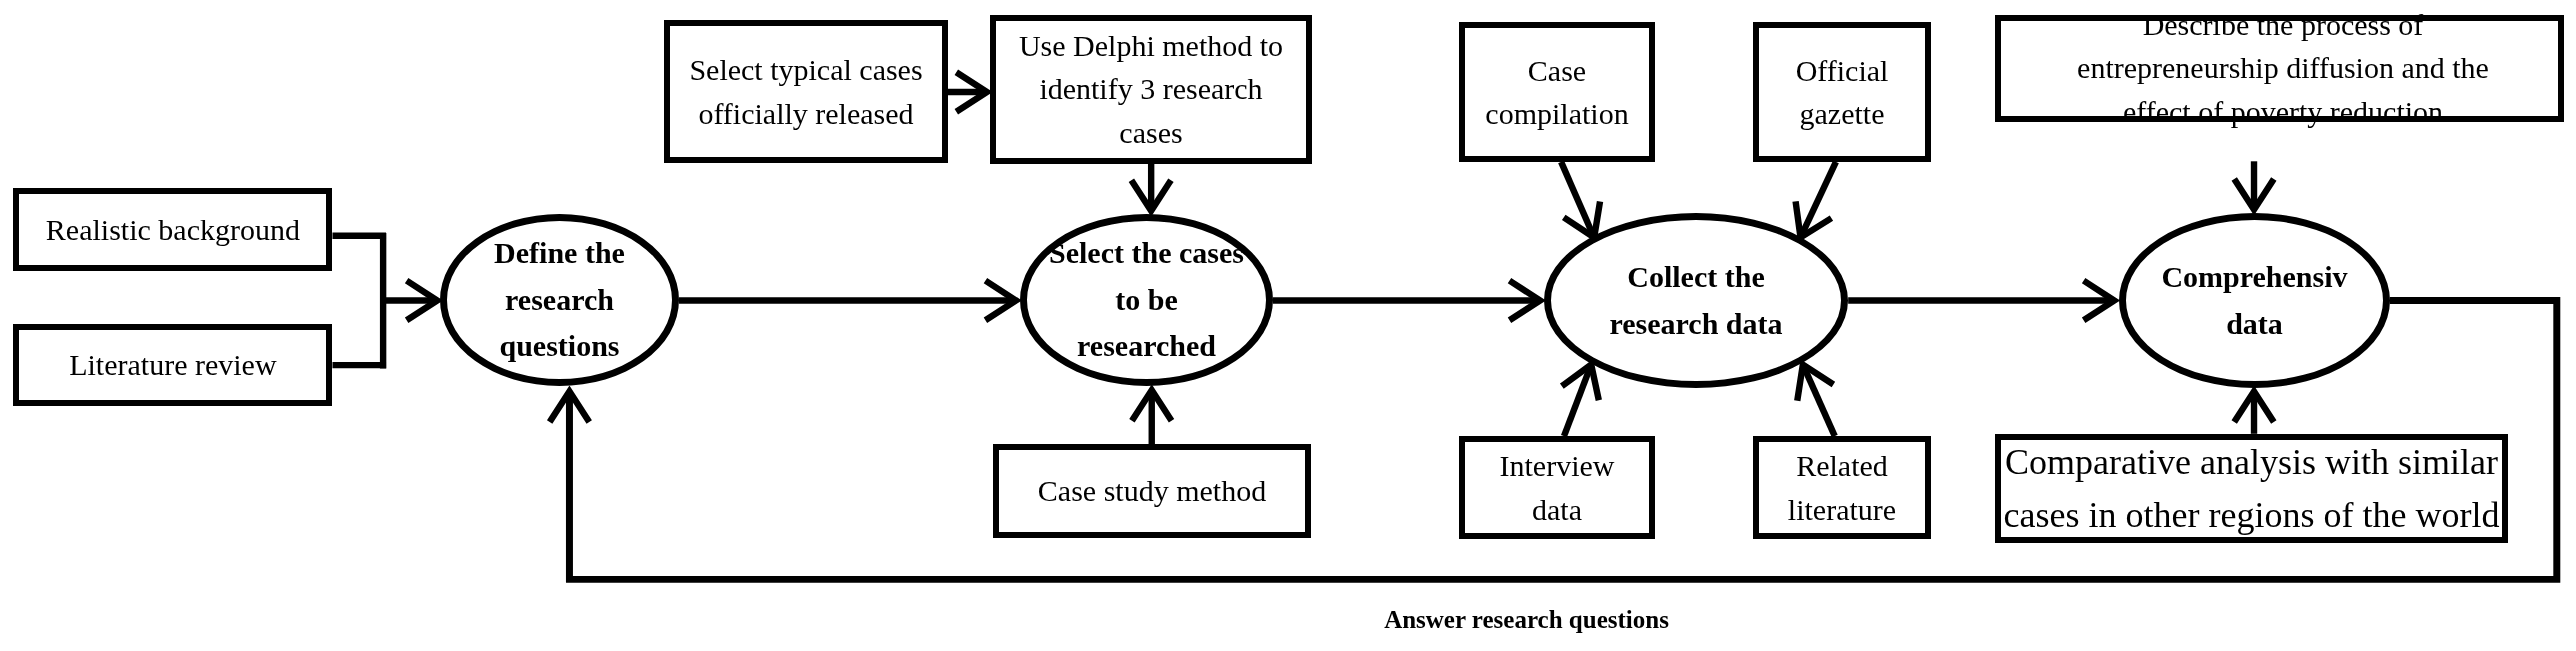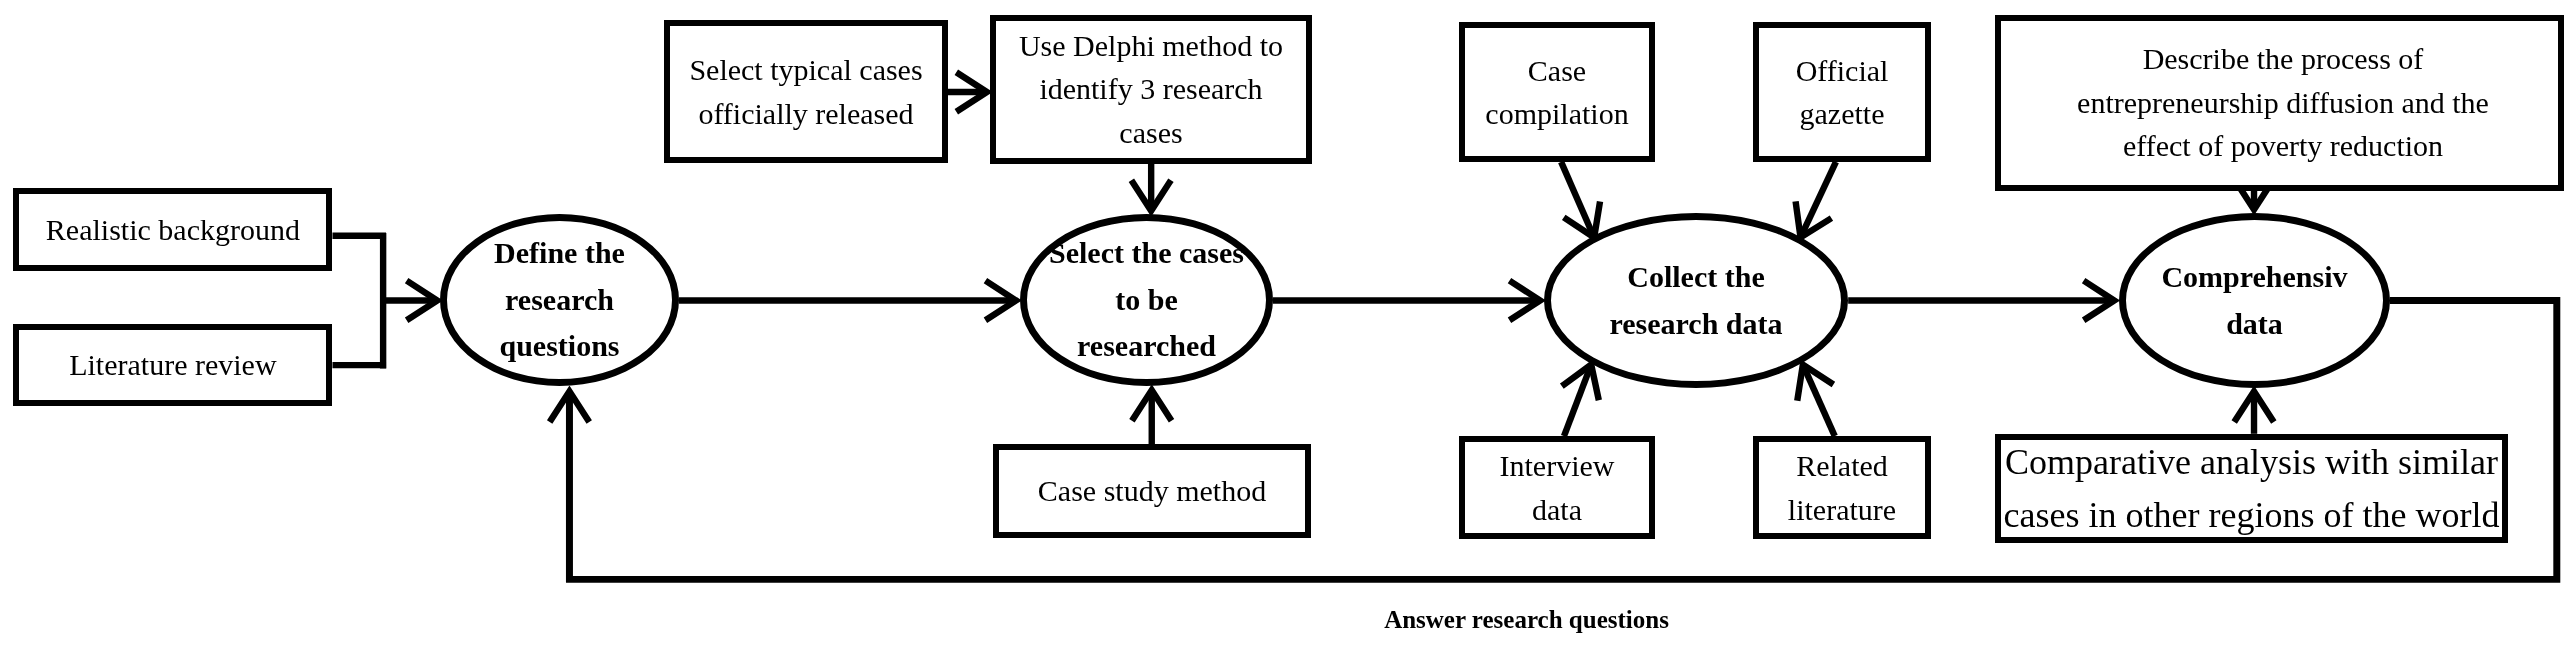--- a/index.html
+++ b/index.html
@@ -61,21 +61,21 @@
   #n-define        { left: 440px;  top: 214px; width: 239px; height: 172px; }
   #n-select-typ    { left: 664px; top: 20.4px;  width: 284px; height: 143px; }
   #n-delphi        { left: 990px; top: 14.6px;  width: 322px; height: 149px; }
   #n-select-cases  { left: 1020px; top: 214px; width: 253px; height: 172px; }
   #n-case-study    { left: 993px; top: 444px; width: 318px; height: 94px; }
   #n-case-comp     { left: 1459px; top: 22px;  width: 196px; height: 140px; }
   #n-gazette       { left: 1753px; top: 22px;  width: 178px; height: 140px; }
   #n-collect       { left: 1544px; top: 213px; width: 304px; height: 175px; }
   #n-interview     { left: 1459px; top: 436px; width: 196px; height: 103px; }
   #n-related       { left: 1753px; top: 436px; width: 178px; height: 103px; }
-  #n-describe      { left: 1995px; top: 14.6px;  width: 569px; height: 176px; padding-left: 7px; }
+  #n-describe      { left: 1995px; top: 14.6px;  width: 569px; height: 107px; padding-left: 7px; }
   #n-comprehensive { left: 2119px; top: 213px; width: 271px; height: 175px; }
   #n-comparative   { left: 1995px; top: 434px; width: 513px; height: 109px; font-size: 36px; }
   #edge-label-answer { left: 1235px; top: 606px; width: 583px; }
 </style>
 </head>
 <body>
 
 <div class="canvas">
 
   <svg class="connector-layer" viewBox="0 0 4422 1118" xmlns="http://www.w3.org/2000/svg">

